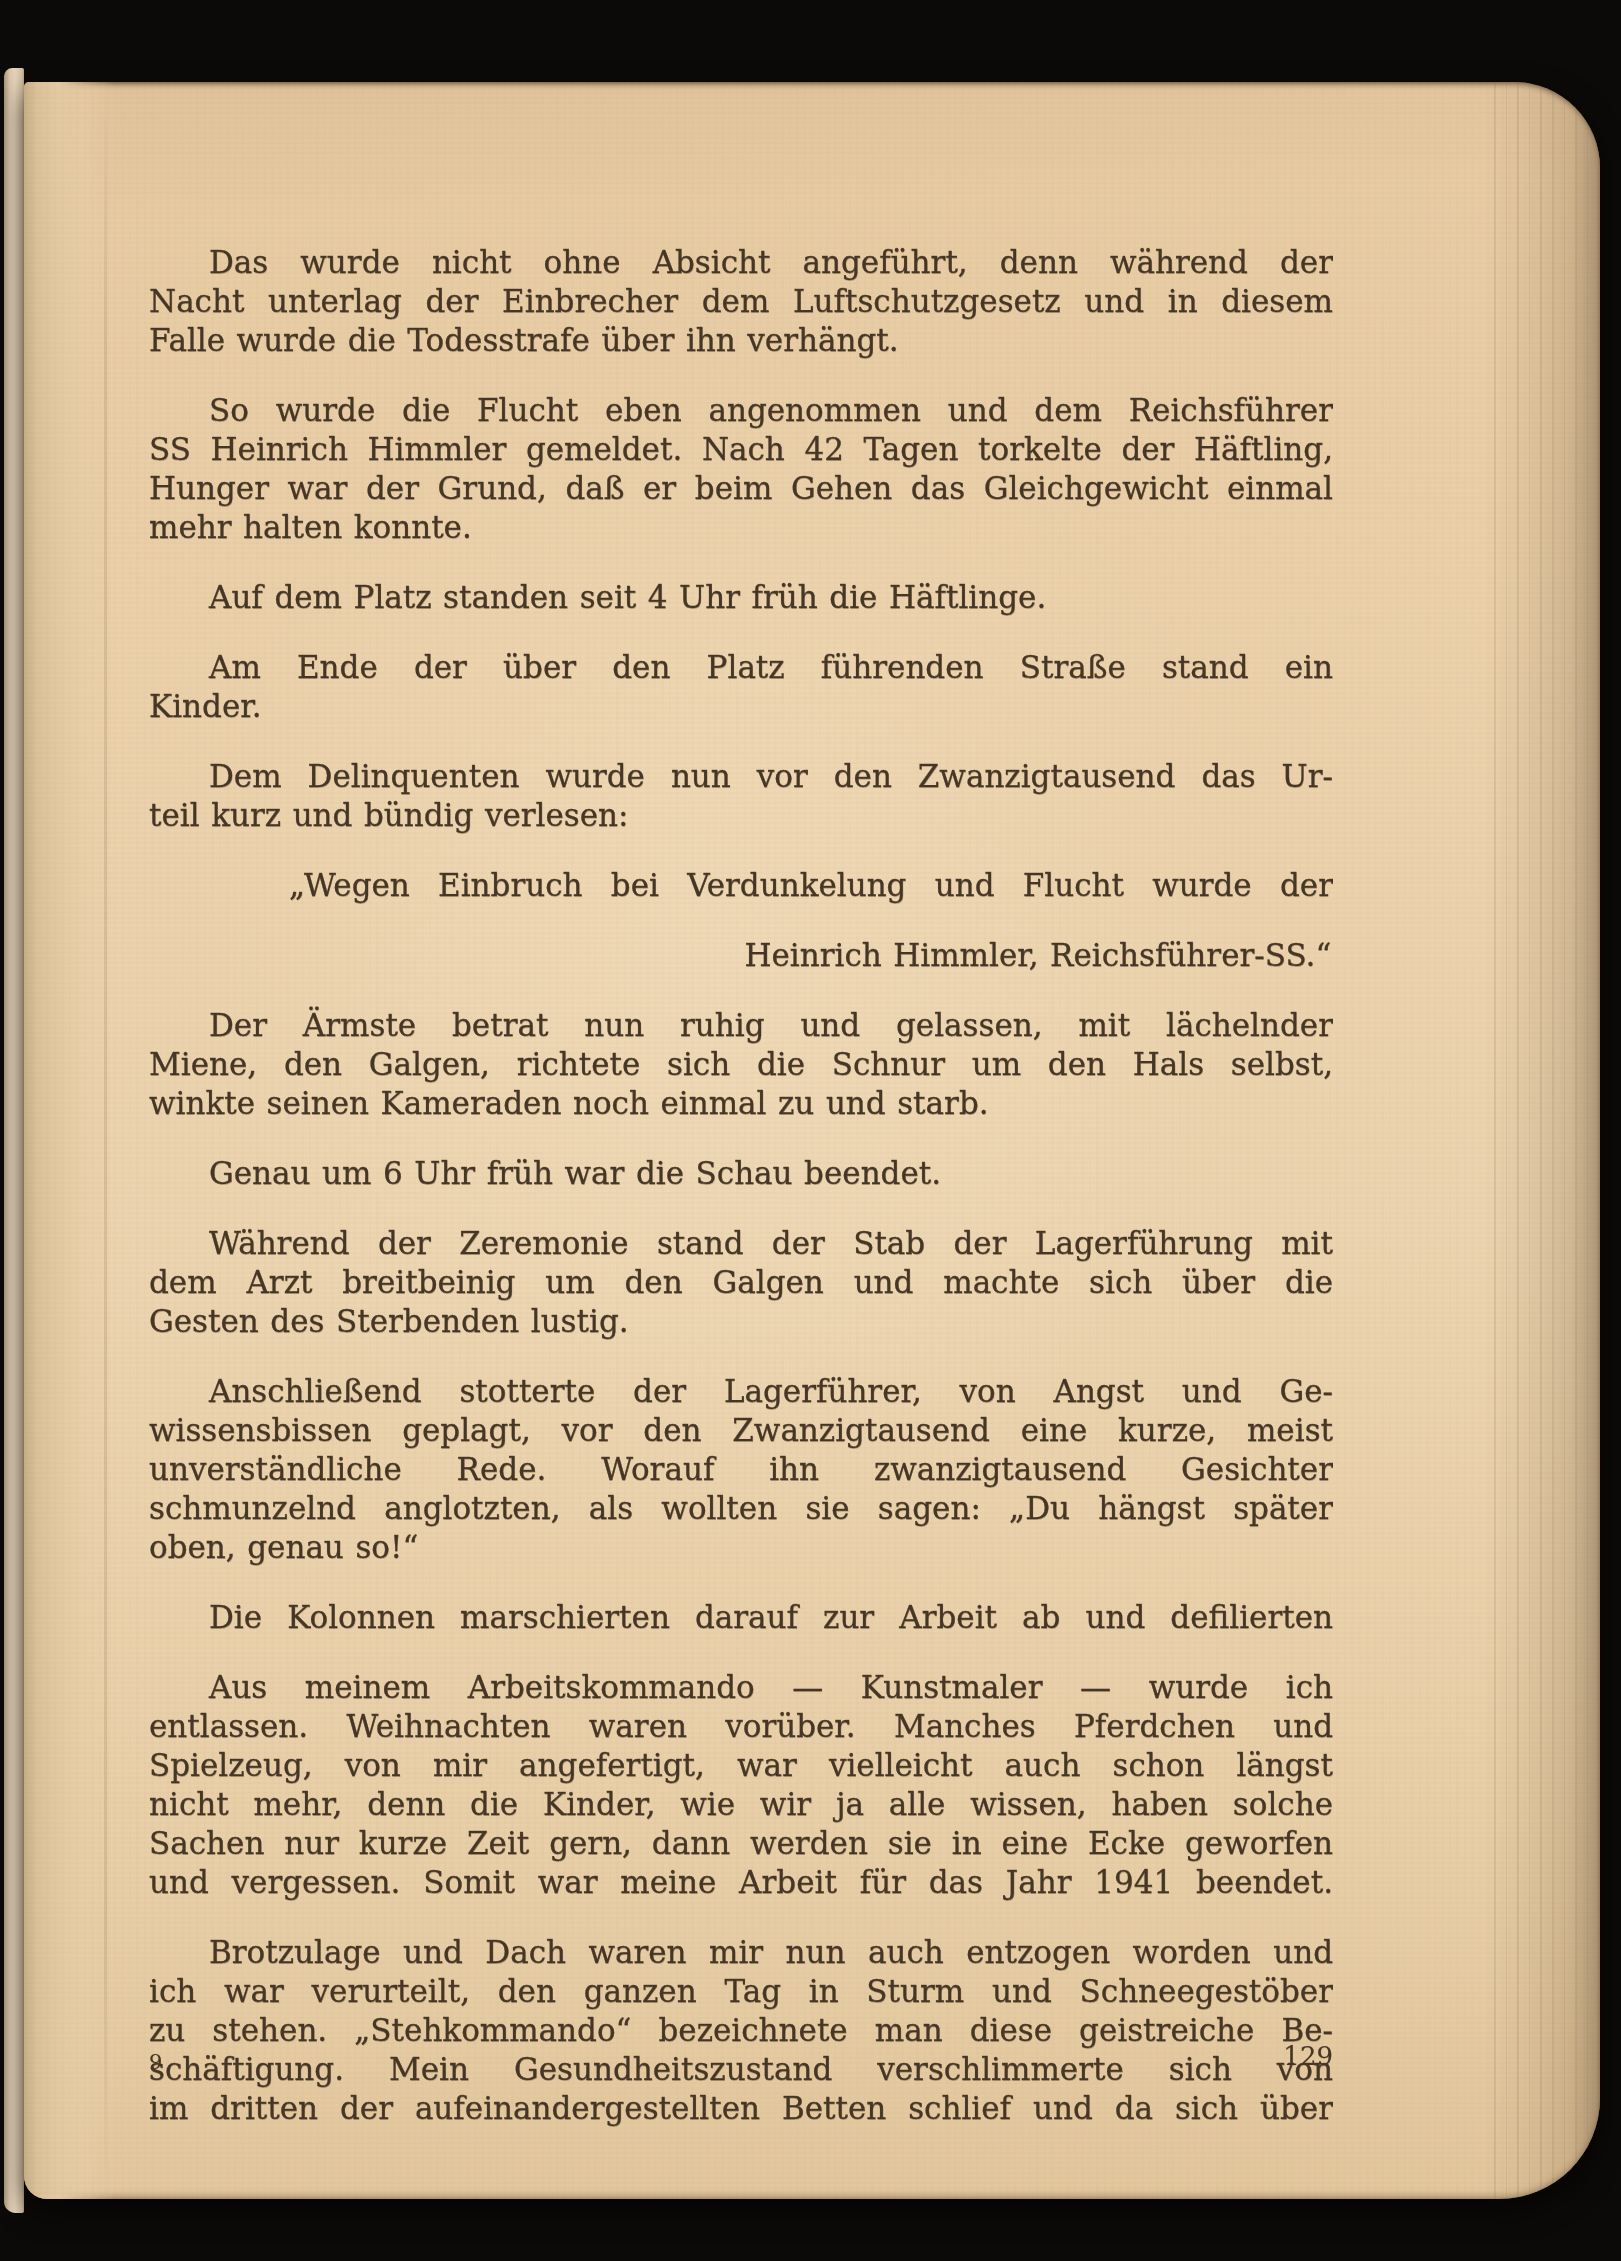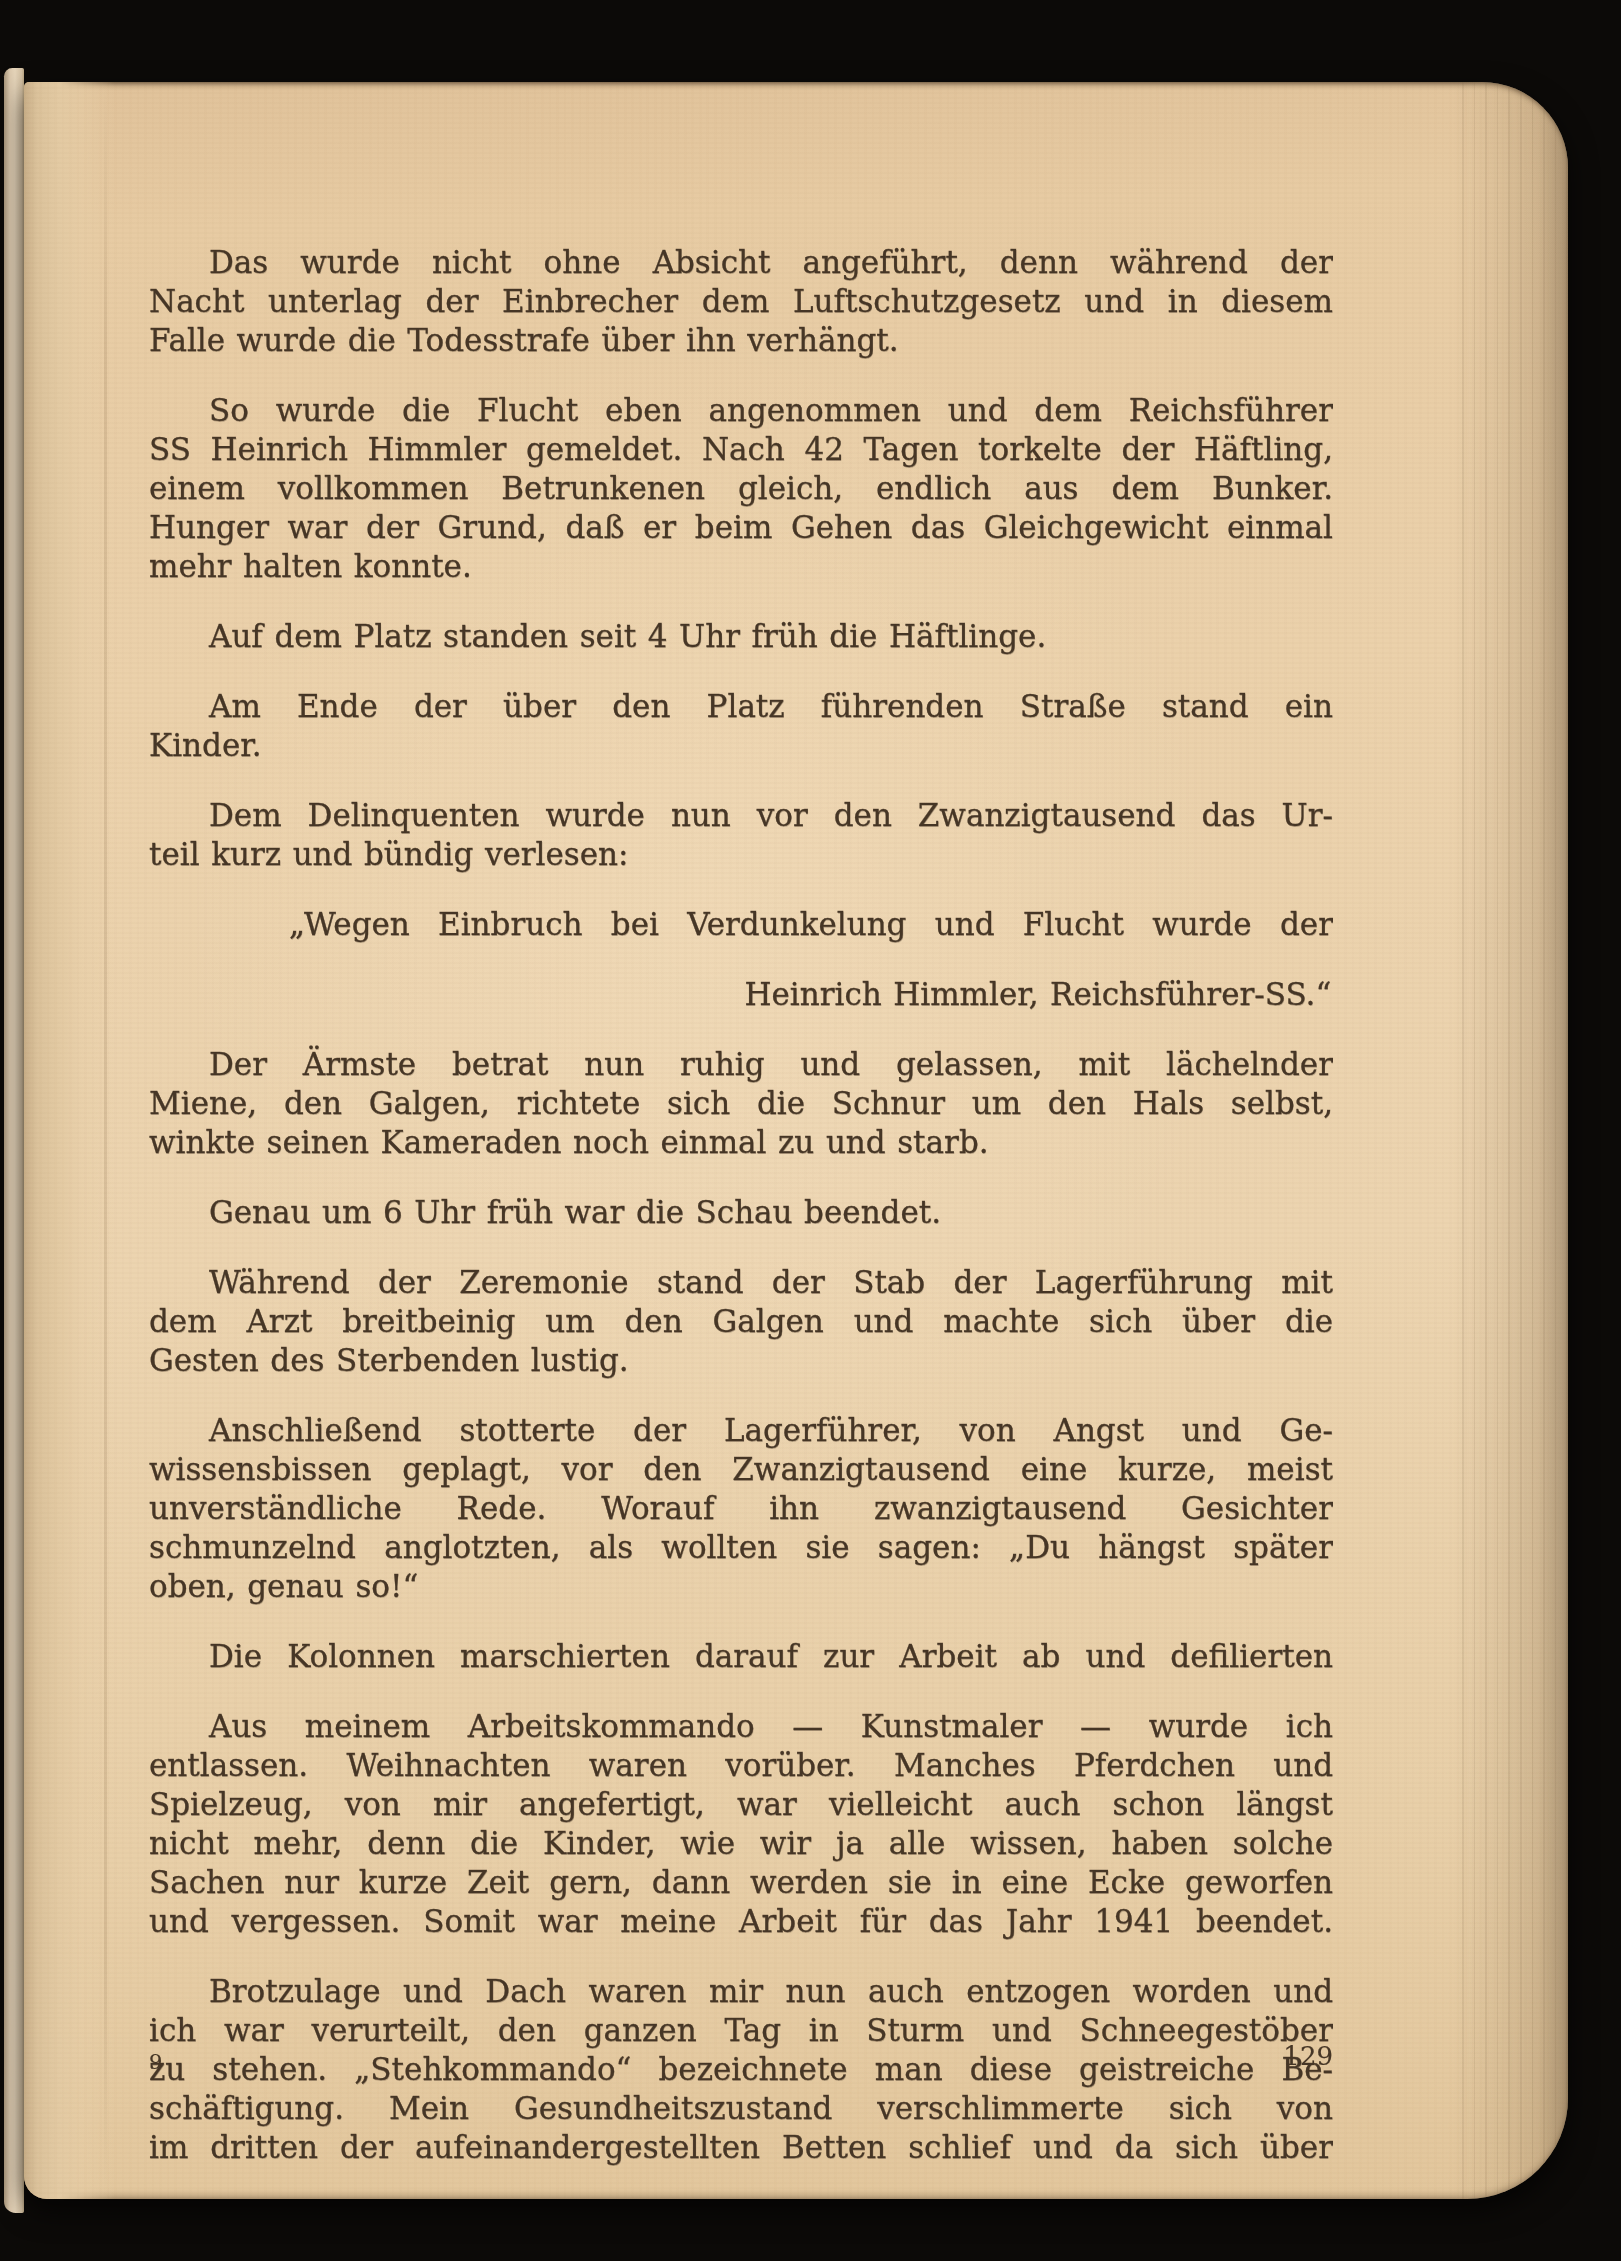--- a/index.html
+++ b/index.html
@@ -18,20 +18,21 @@
   .page {
     position:absolute; left:24px; top:82px; width:1544px; height:2117px;
     border-radius:5px 86px 101px 23px;
     background:
       radial-gradient(ellipse 748px 914px at 44% 40%, rgba(255,242,216,0.20), rgba(255,242,216,0) 70%),
       linear-gradient(178deg,#e0c29a 0%,#e7cba3 7%,#ebd1ab 28%,#ecd4b0 55%,#e8cfa8 82%,#e2c69c 100%);
     box-shadow:
       inset 0 4.2px 6.7px -3.3px rgba(46,28,12,0.85),
       inset 0 -5px 8.3px -4.2px rgba(46,28,12,0.55),
       0 11.6px 28px rgba(0,0,0,0.65);
+    padding-left: 32px;
   }
   
   .gutter-shade {
     position:absolute; left:0; top:0; bottom:0; width:91px;
     border-radius:5px 0 0 23px;
     background:linear-gradient(90deg,
       #c8ae88 0px,#dbc29b 13.3px,#e3caa3 35px,
       rgba(231,206,167,0.55) 58px,rgba(231,206,167,0) 91px);
   }
   .gutter-crease {
@@ -102,21 +103,20 @@
         </p>
         <div class="line jl ind">Das wurde nicht ohne Absicht angeführt, denn während der</div>
         <div class="line jl">Nacht unterlag der Einbrecher dem Luftschutzgesetz und in diesem</div>
         <div class="line el">Falle wurde die Todesstrafe über ihn verhängt.</div>
       <p></p>
 
       <p class="para">
         </p>
         <div class="line jl ind">So wurde die Flucht eben angenommen und dem Reichsführer</div>
         <div class="line jl">SS Heinrich Himmler gemeldet. Nach 42 Tagen torkelte der Häftling,</div>
-        <div class="line jl">einem vollkommen Betrunkenen gleich, endlich aus dem Bunker.</div>
         <div class="line jl">Hunger war der Grund, daß er beim Gehen das Gleichgewicht einmal</div>
         <div class="line el">mehr halten konnte.</div>
       <p></p>
 
       <p class="para">
         </p>
         <div class="line el ind">Auf dem Platz standen seit 4 Uhr früh die Häftlinge.</div>
       <p></p>
 
       <p class="para">

